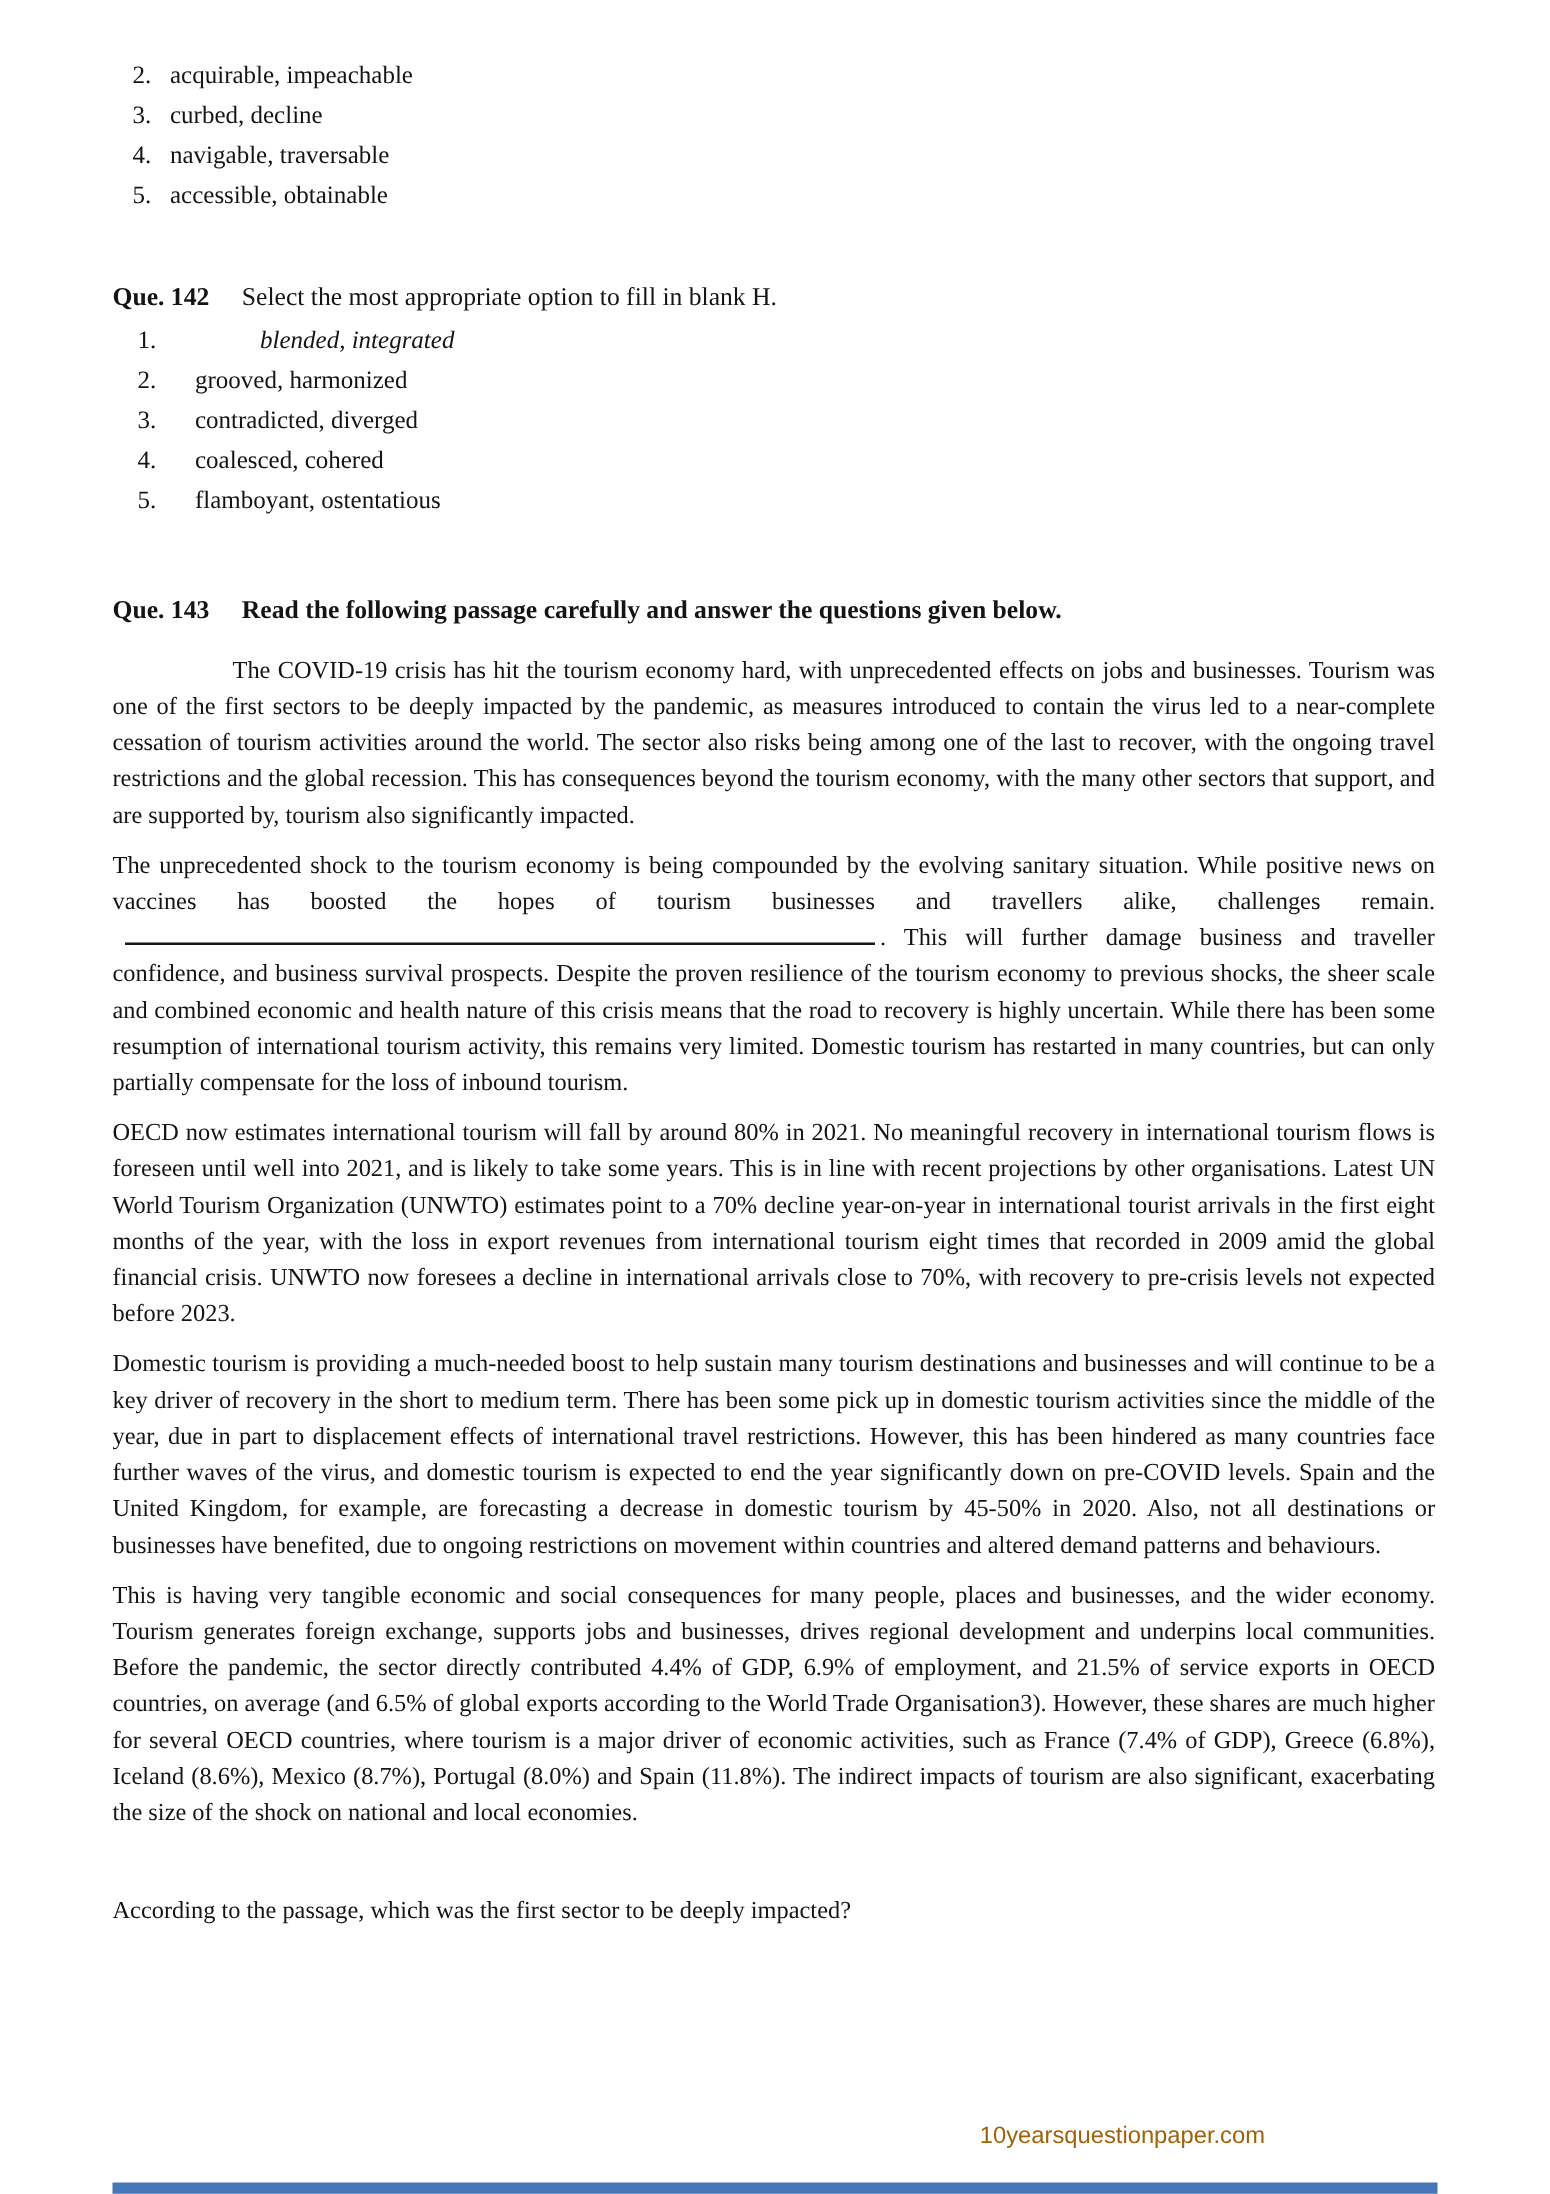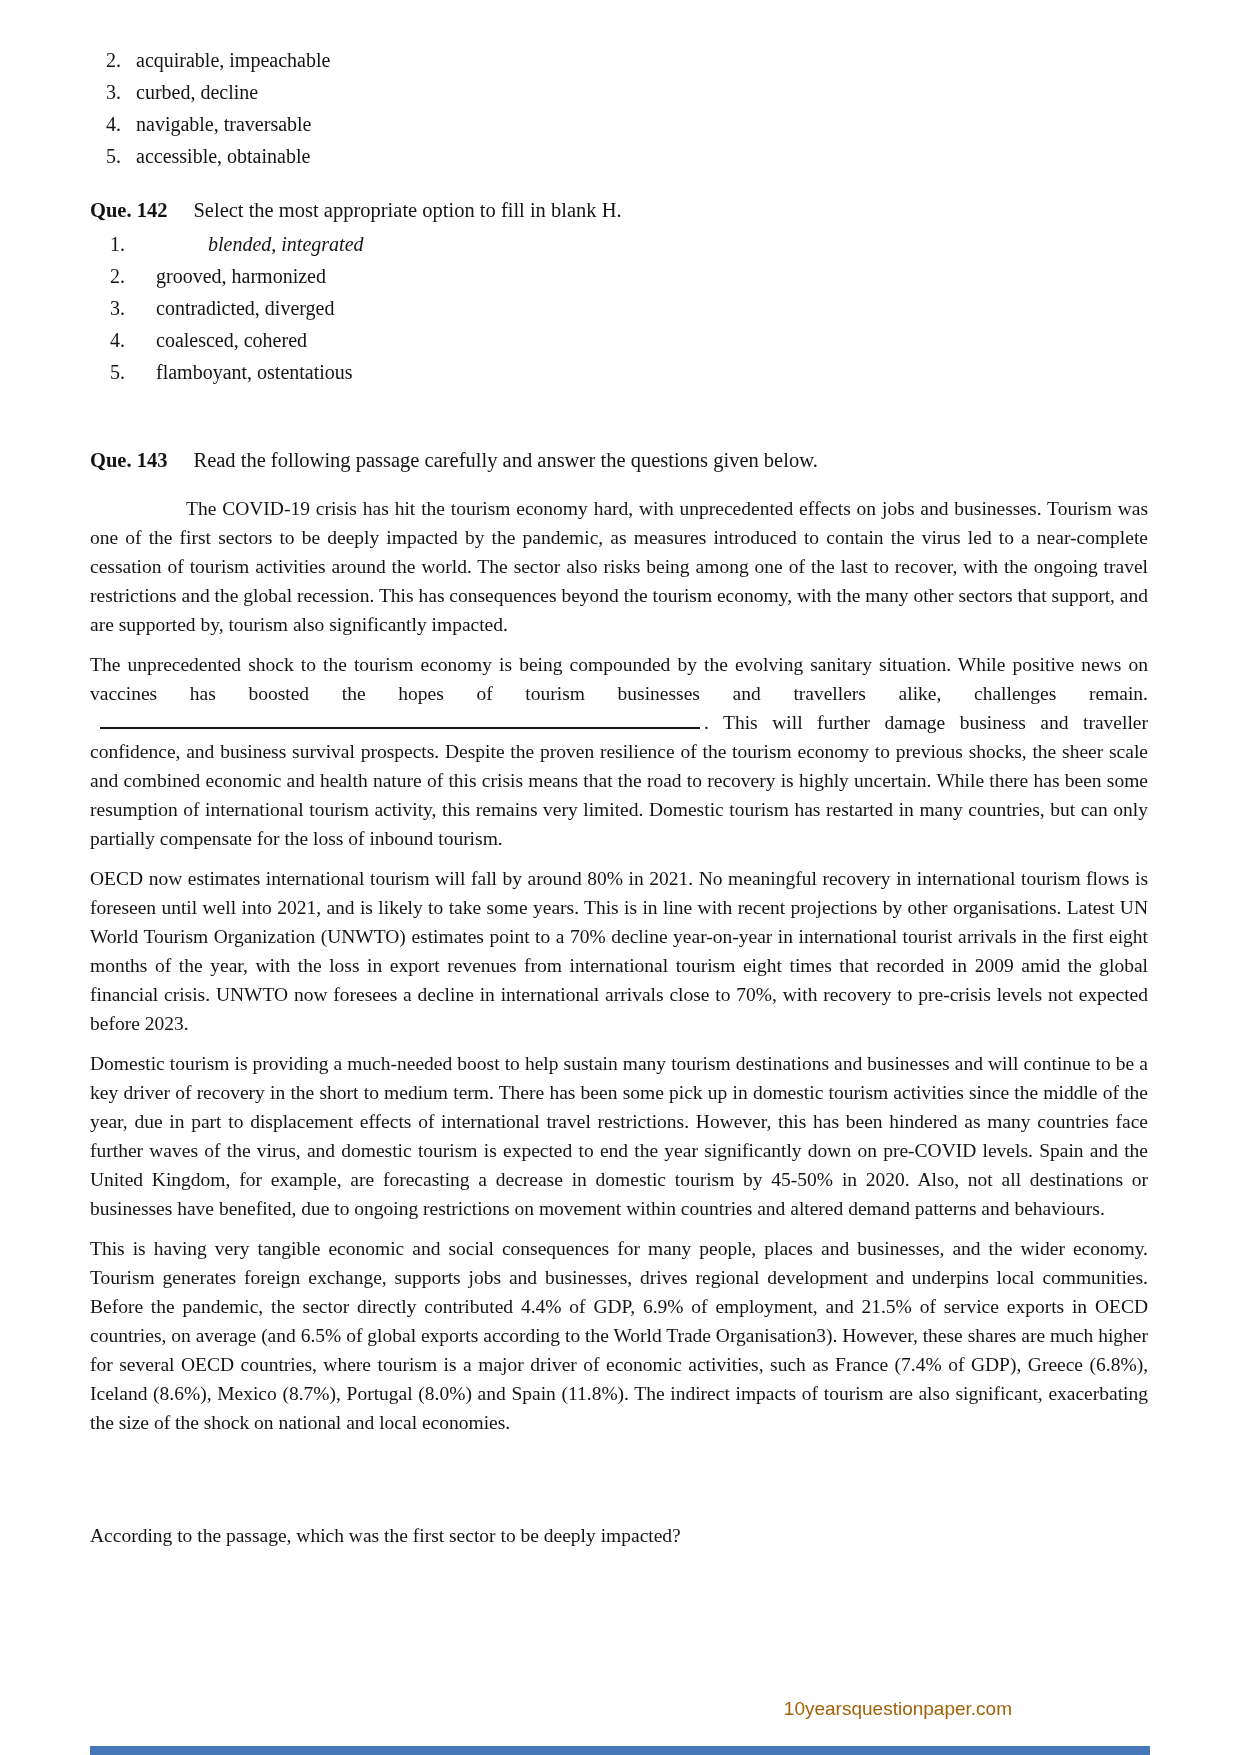--- a/index.html
+++ b/index.html
@@ -35,23 +35,23 @@
   
   .que-head {
     display: flex;
     font-size: 20.5px;
     line-height: 32px;
     gap: 26px;
     align-items: baseline;
   }
   .que-label { font-weight: bold; white-space: nowrap; }
   .que-prompt-plain { font-weight: normal; }
-  .que-prompt-bold { font-weight: normal; }
+  .que-prompt-bold { font-weight: bold; }
 
-  .q142-block { margin-top: 22px; }
+  .q142-block { margin-top: 50px; }
   .q142-options { margin-top: 2px; }
   .q143-block { margin-top: 56px; }
 
   
   .passage { margin-top: 18px; }
   .para {
     font-size: 19.5px;
     line-height: 29px;
     text-align: justify;
     margin: 0 0 11px 0;
@@ -61,21 +61,21 @@
     display: inline-block;
     width: 600px;
     height: 0.85em;
     border-bottom: 2px solid #161616;
     margin: 0 4px 0 10px;
     vertical-align: baseline;
   }
   .question-line {
     font-size: 19.5px;
     line-height: 29px;
-    margin-top: 84px;
+    margin-top: 49px;
   }
 
   
   .footer-site {
     position: absolute;
     top: 1698px;
     right: 228px;
     font-family: "Liberation Sans", sans-serif;
     font-size: 19px;
     color: #a16207;

